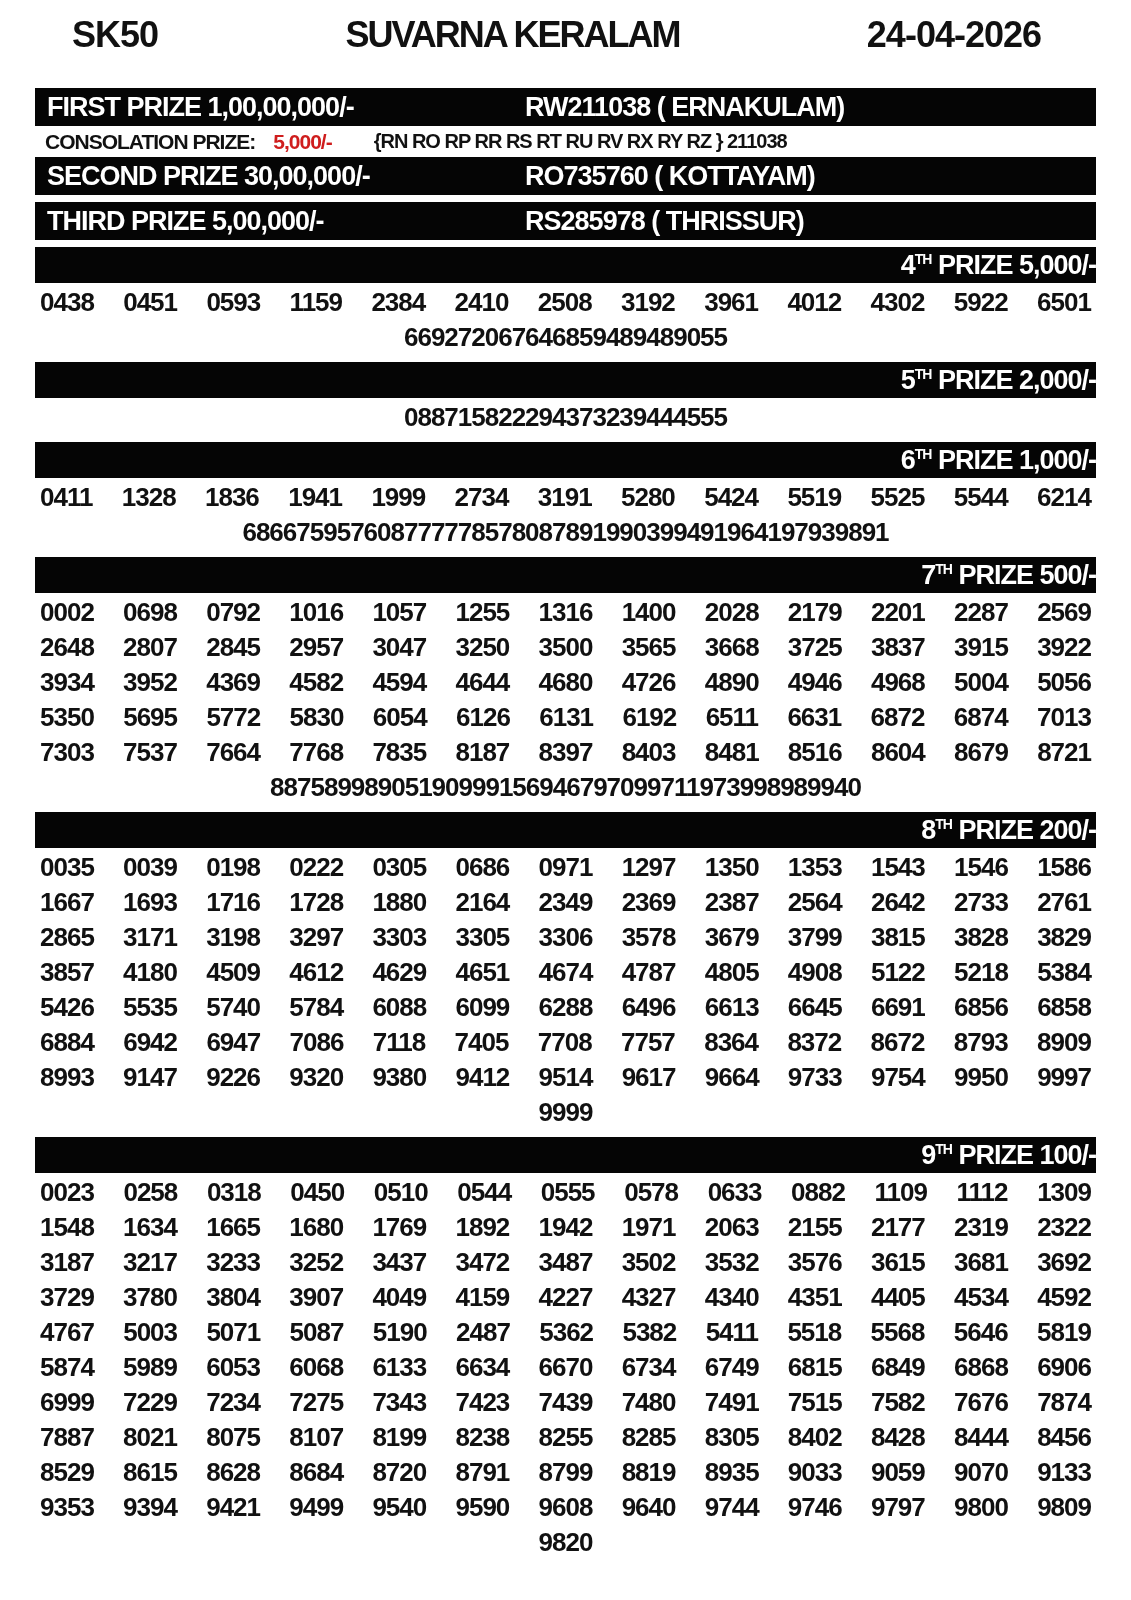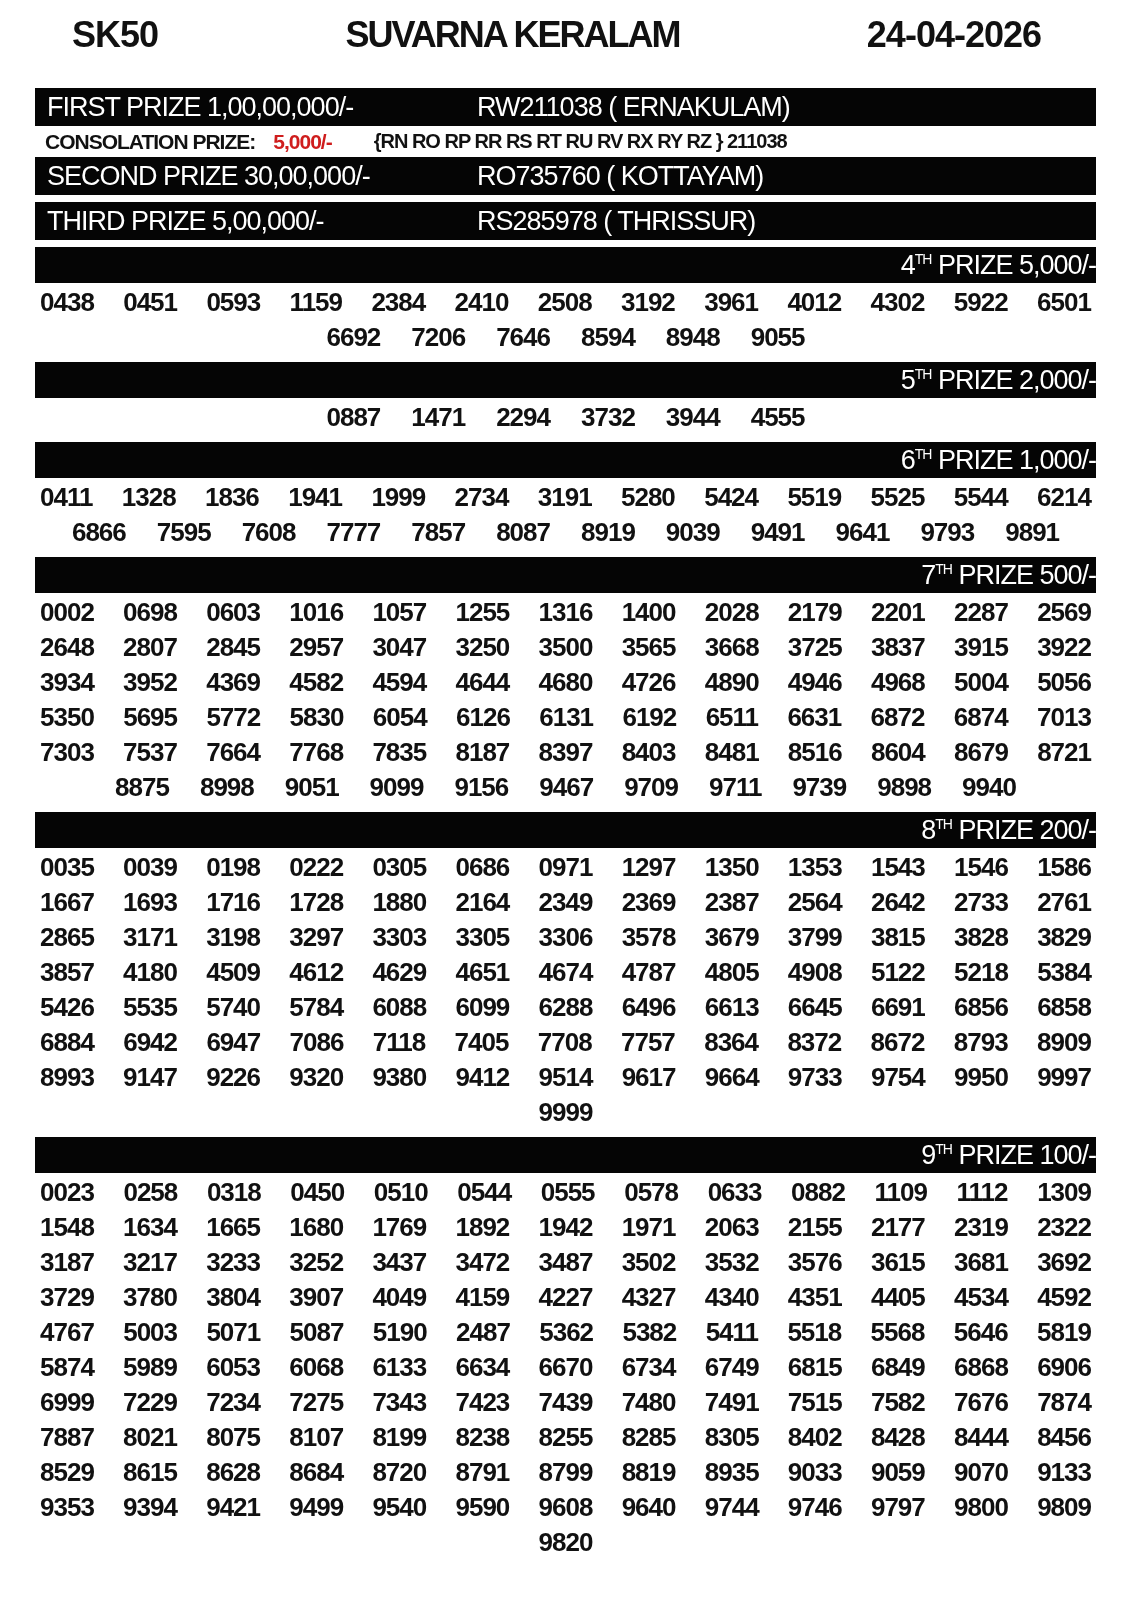--- a/index.html
+++ b/index.html
@@ -33,25 +33,26 @@
     white-space: nowrap;
   }
   .masthead .title { letter-spacing: -2px; }
   
   .bar {
     background: #050505;
     color: #ffffff;
     margin: 0 35px;
     height: 38px;
     line-height: 38px;
-    font-weight: 400;
+    font-weight: 700;
     font-size: 27px;
     letter-spacing: -1px;
     white-space: nowrap;
     overflow: hidden;
+    gap: 48px;
   }
   .prize-bar {
     display: flex;
     padding-left: 12px;
     margin-bottom: 0;
   }
   .prize-bar .plabel { flex: 0 0 41%; }
   .prize-bar .pwinner { flex: 1; }
   .gap6 { height: 7px; }
   
@@ -78,21 +79,20 @@
   }
   .section-bar sup {
     font-size: 14px;
     vertical-align: super;
     line-height: 0;
   }
   
   .num-row {
     display: flex;
     justify-content: center;
-    gap: 31px;
     margin: 0 40px;
     line-height: 35px;
     font-weight: 700;
     font-size: 26px;
     letter-spacing: -1px;
   }
   .num-row.full { justify-content: space-between; gap: 4px; }
   .section { margin-bottom: 7px; }
 </style>
 </head>
@@ -155,21 +155,21 @@
           <span>7646</span>
           <span>8594</span>
           <span>8948</span>
           <span>9055</span>
         </div>
       </div>
       <div class="section">
         <div class="bar section-bar"><span>5</span><sup>TH</sup><span> PRIZE 2,000/-</span></div>
         <div class="num-row">
           <span>0887</span>
-          <span>1471</span>
+          <span>1582</span>
           <span>2294</span>
           <span>3732</span>
           <span>3944</span>
           <span>4555</span>
         </div>
       </div>
       <div class="section">
         <div class="bar section-bar"><span>6</span><sup>TH</sup><span> PRIZE 1,000/-</span></div>
         <div class="num-row full">
           <span>0411</span>
@@ -199,21 +199,21 @@
           <span>9641</span>
           <span>9793</span>
           <span>9891</span>
         </div>
       </div>
       <div class="section">
         <div class="bar section-bar"><span>7</span><sup>TH</sup><span> PRIZE 500/-</span></div>
         <div class="num-row full">
           <span>0002</span>
           <span>0698</span>
-          <span>0603</span>
+          <span>0792</span>
           <span>1016</span>
           <span>1057</span>
           <span>1255</span>
           <span>1316</span>
           <span>1400</span>
           <span>2028</span>
           <span>2179</span>
           <span>2201</span>
           <span>2287</span>
           <span>2569</span>

